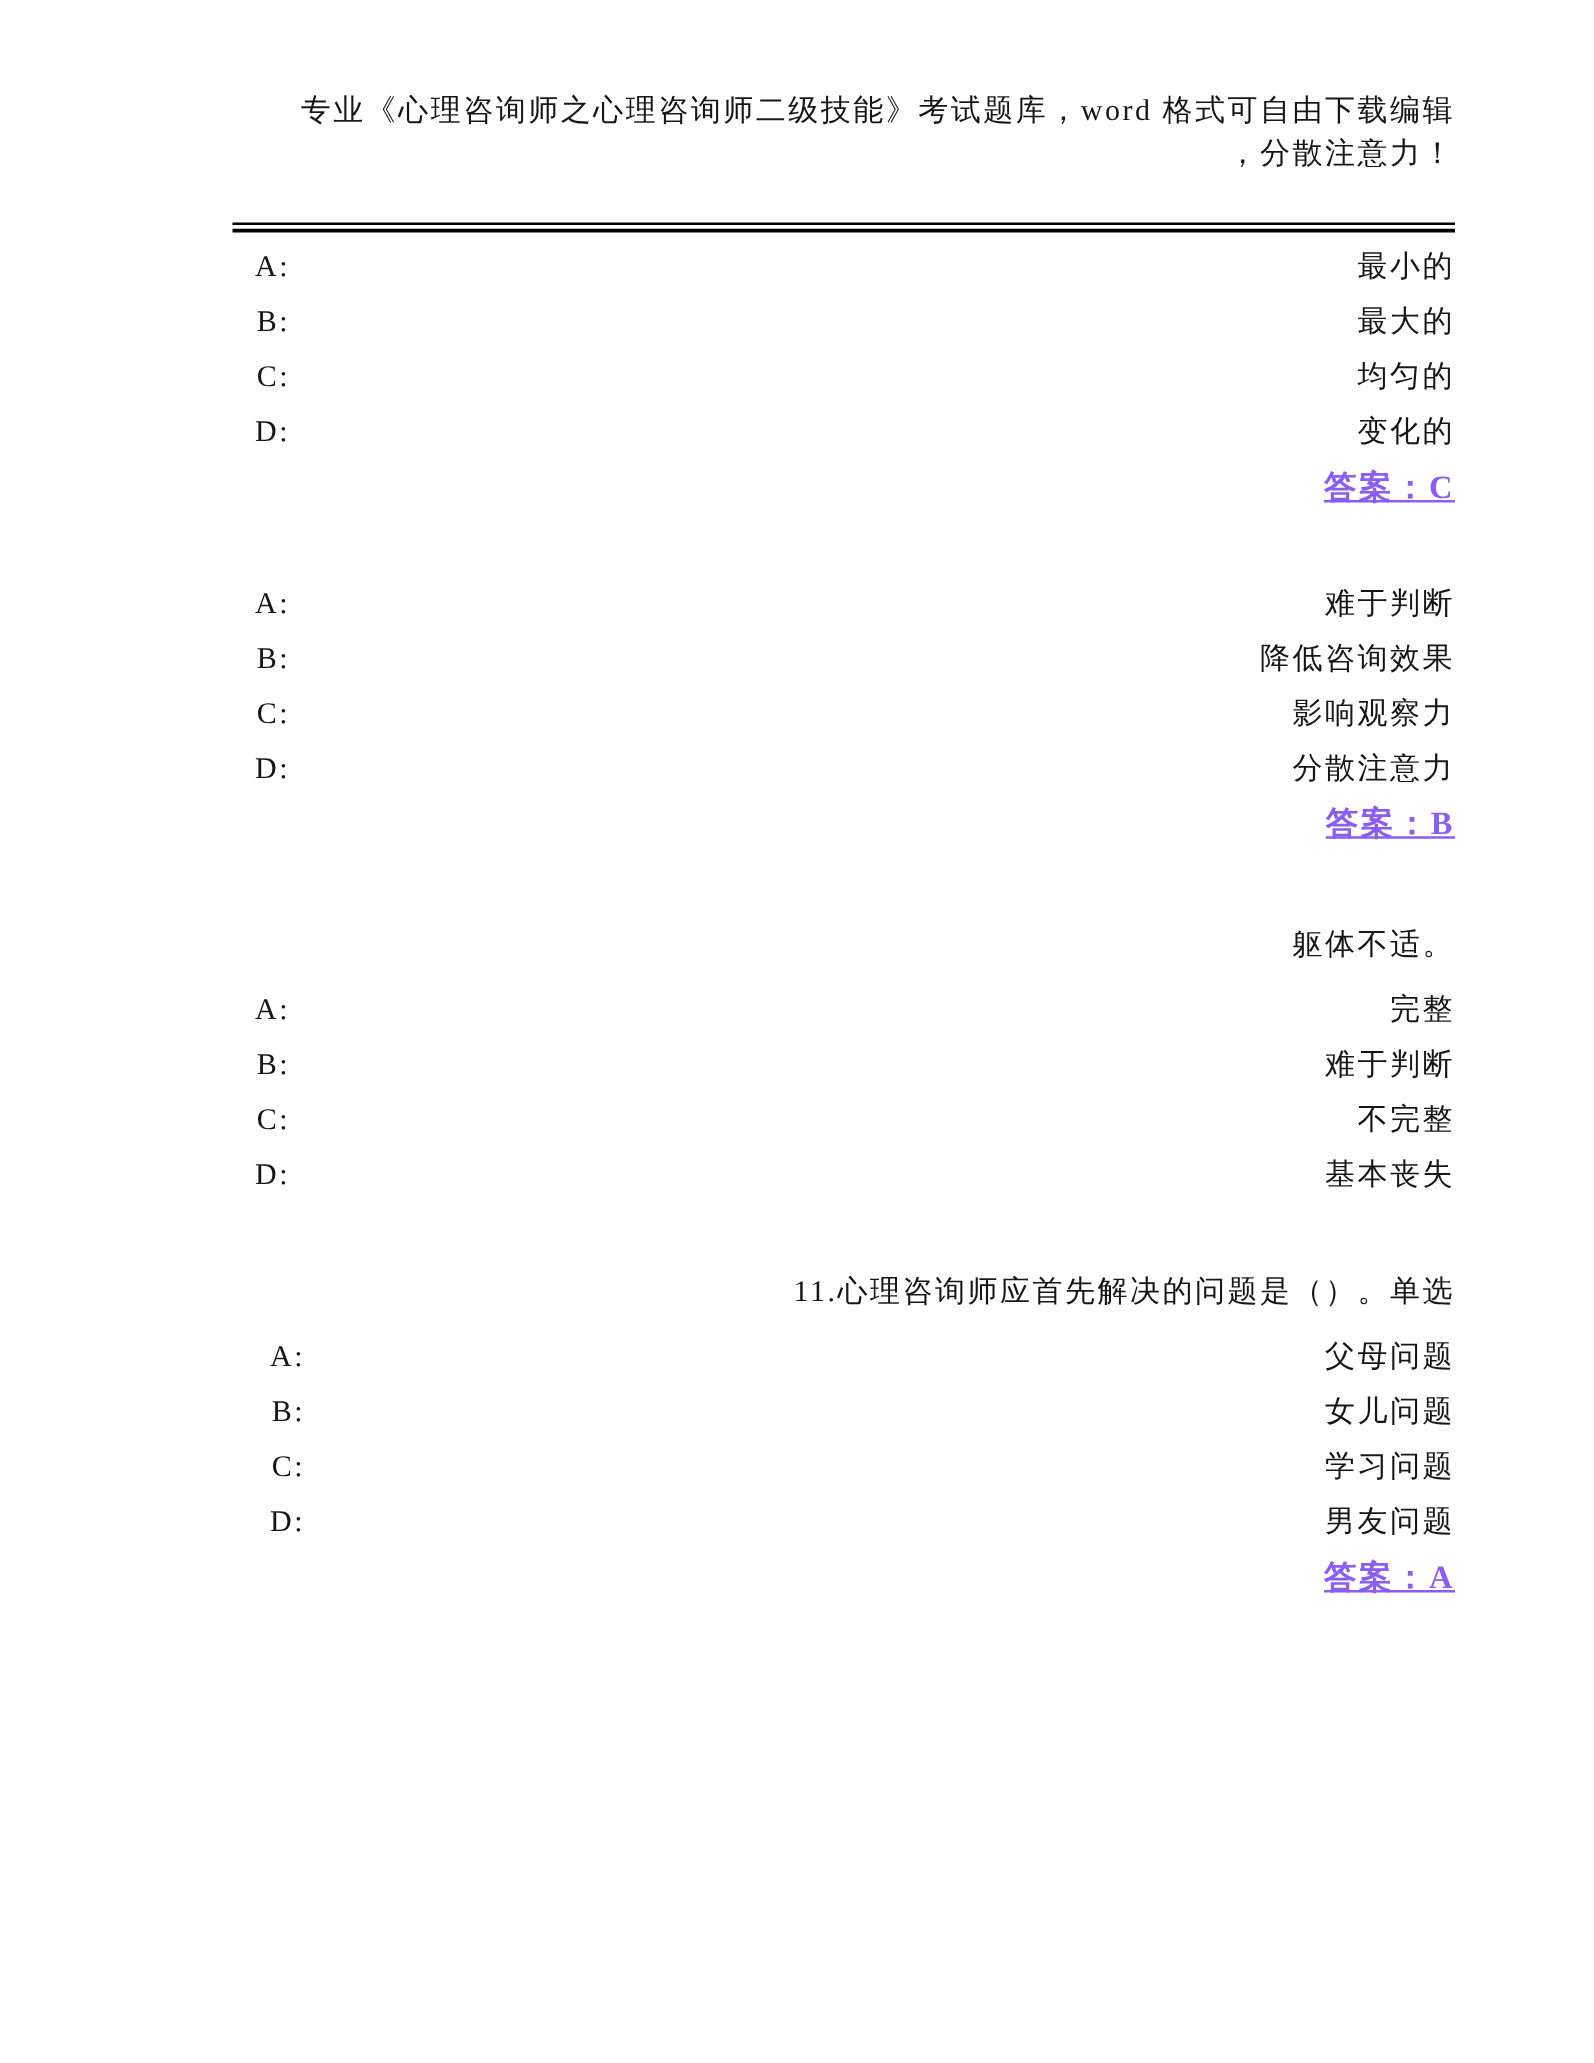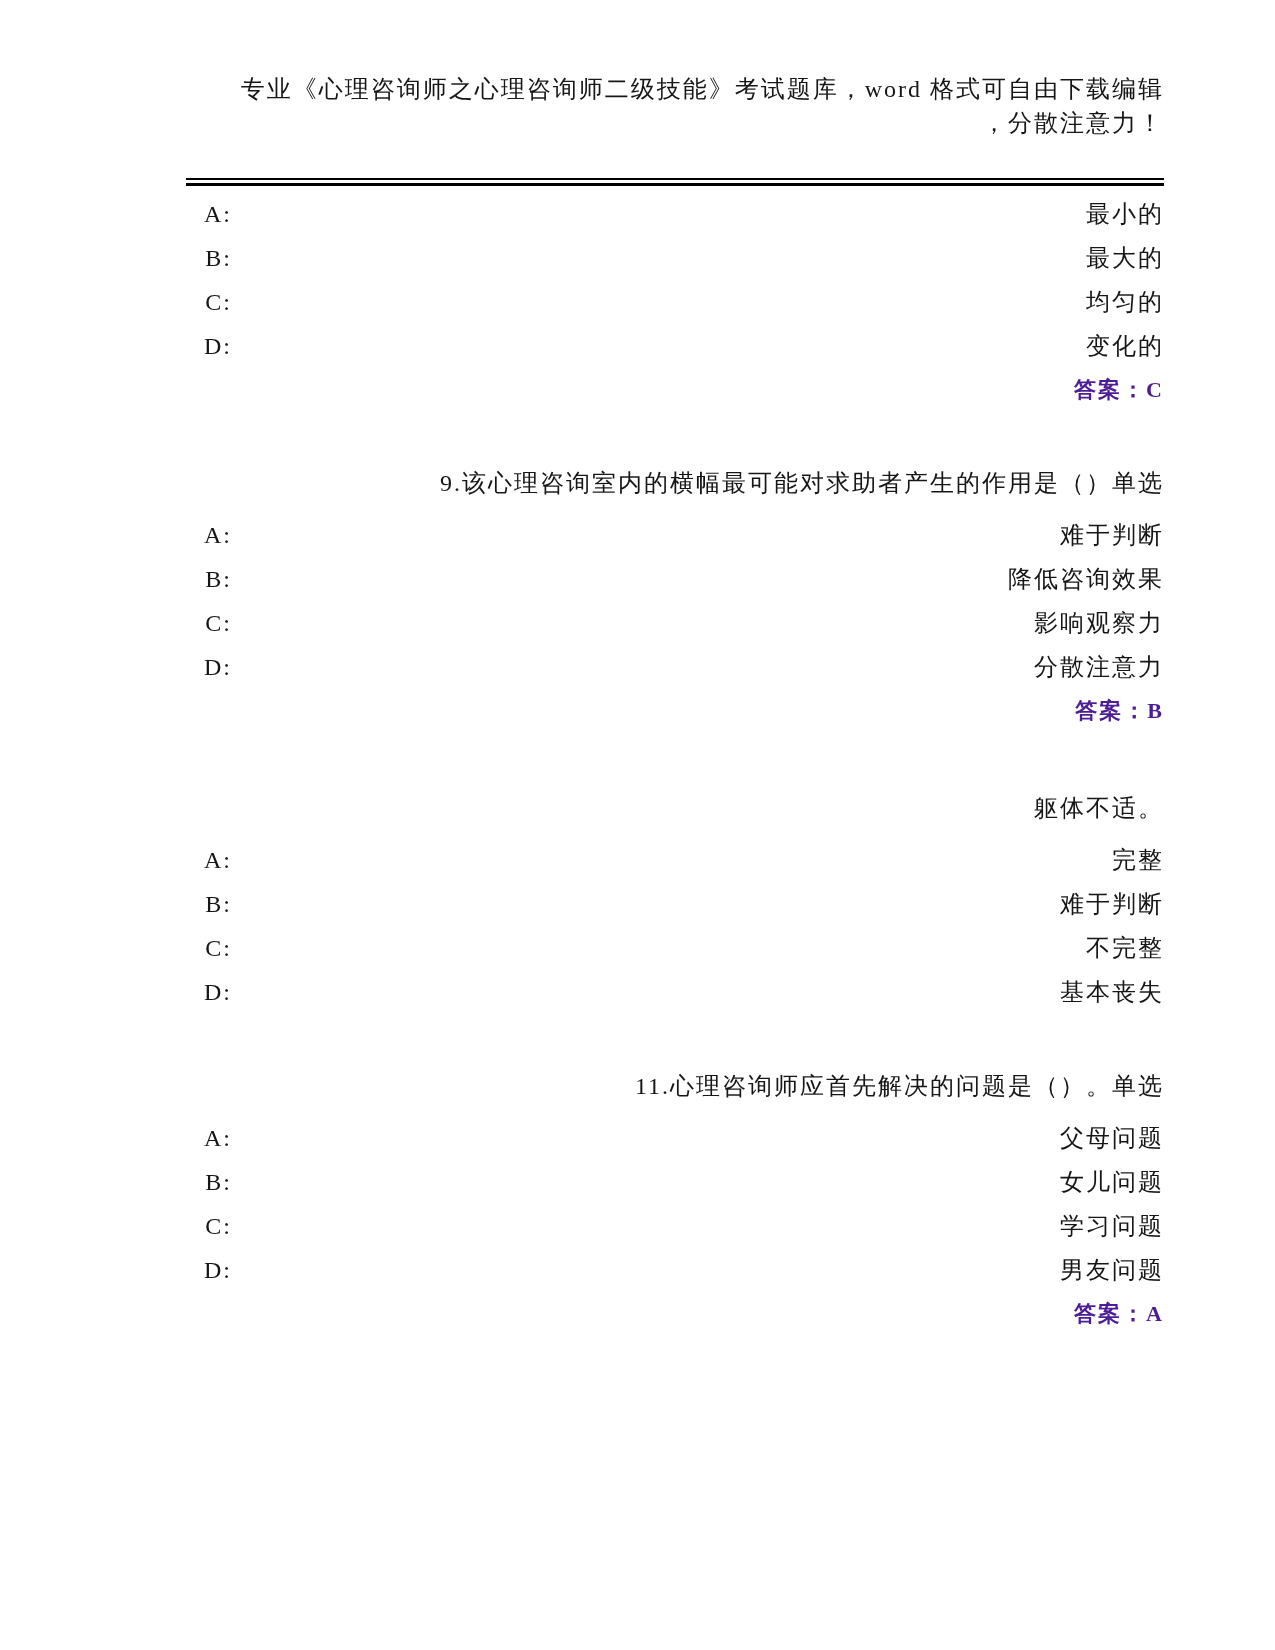--- a/index.html
+++ b/index.html
@@ -29,31 +29,32 @@
     margin-top: 38px;
     width: 978px;
     height: 8px;
     border-top: 2px solid #000;
     border-bottom: 3px solid #000;
   }
   .question { font-size: 24px; }
   .question.first-partial { margin-top: 6px; }
   .question.q9  { margin-top: 49px; }
   .question.q10 { margin-top: 53px; }
-  .question.q11 { margin-top: 50px; }
+  .question.q11 { margin-top: 50px; margin-left: 12px; }
   .q-title { line-height: 44px; margin-bottom: 8px; }
   .q-title-line { line-height: 44px; }
   .option-row { display: flex; line-height: 44px; }
   .opt-label { flex: 0 0 46px; width: 46px; }
   .opt-text { flex: 1; }
   .answer-row {
     line-height: 44px;
     font-weight: bold;
-    font-size: 22px;
-    color: #4c1d95;
+    font-size: 26px;
+    color: #8b5cf6;
+    text-decoration: underline;
   }
 </style>
 </head>
 <body>
 
 <div class="page">
 
   <div class="doc-header">
     <div class="header-line">专业《心理咨询师之心理咨询师二级技能》考试题库，word 格式可自由下载编辑</div>
     <div class="header-line">，分散注意力！</div>
@@ -77,21 +78,20 @@
     <div class="option-row">
       <span class="opt-label">D:</span>
       <span class="opt-text">变化的</span>
     </div>
     <div class="answer-row">
       <span>答案：</span><span>C</span>
     </div>
   </div>
 
   <div class="question q9">
-    <div class="q-title">9.该心理咨询室内的横幅最可能对求助者产生的作用是（）单选</div>
     <div class="option-row">
       <span class="opt-label">A:</span>
       <span class="opt-text">难于判断</span>
     </div>
     <div class="option-row">
       <span class="opt-label">B:</span>
       <span class="opt-text">降低咨询效果</span>
     </div>
     <div class="option-row">
       <span class="opt-label">C:</span>

